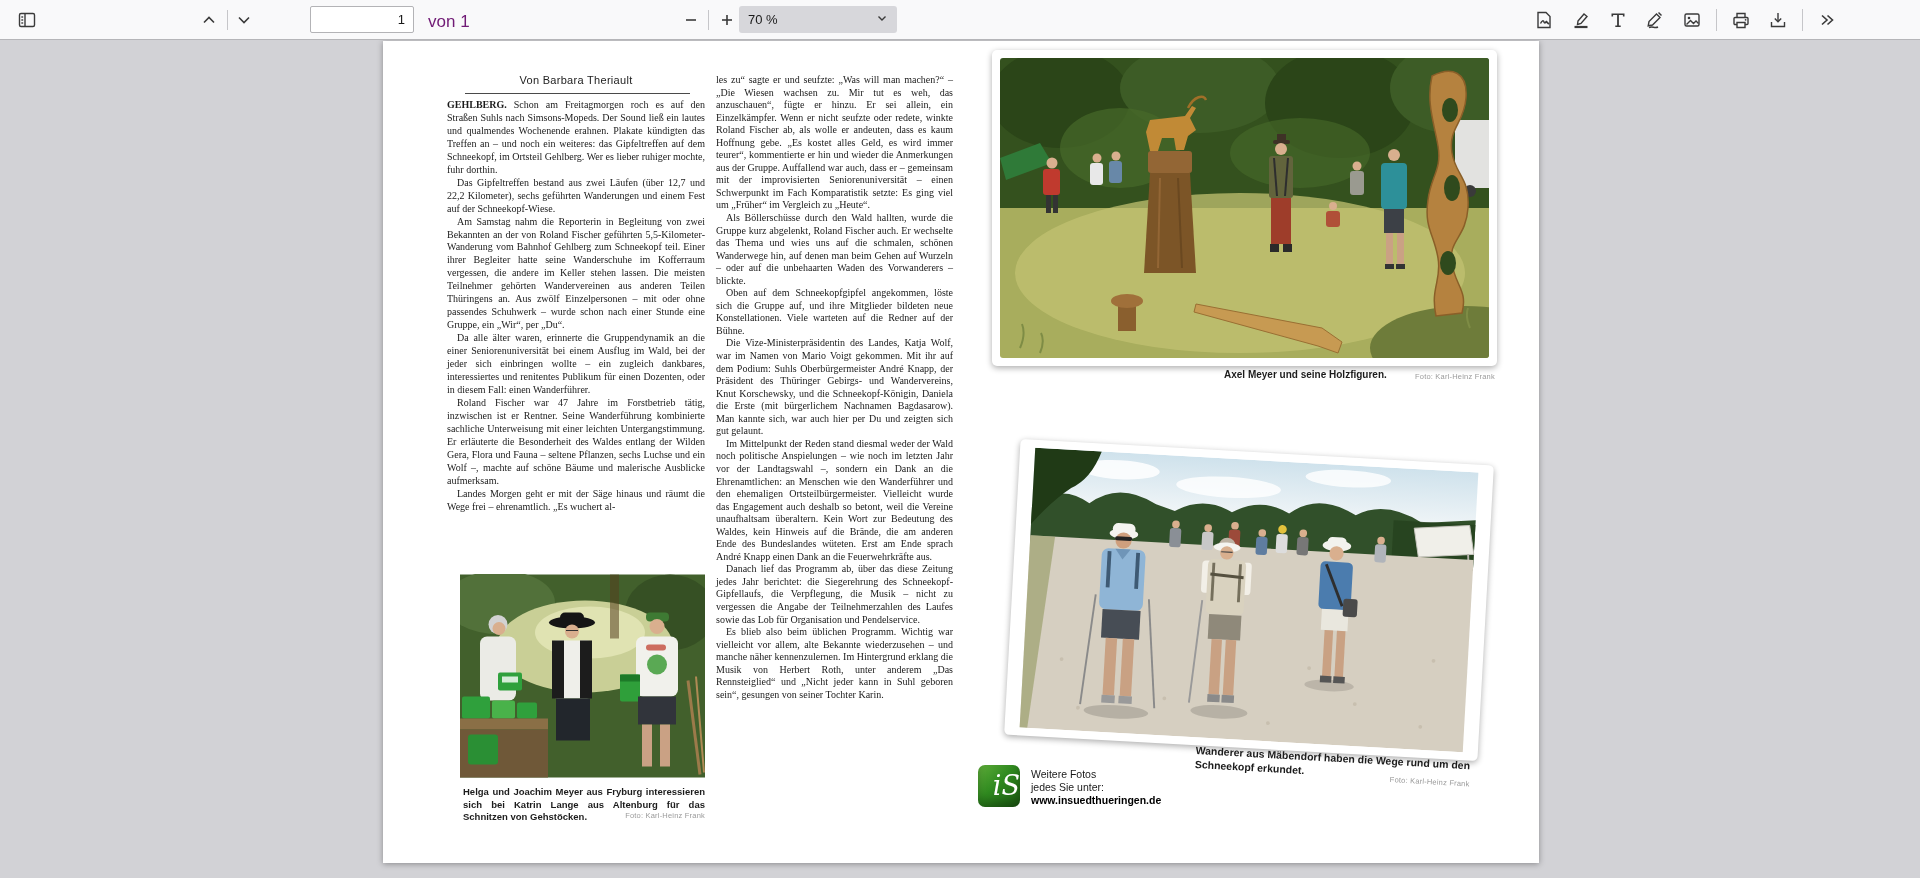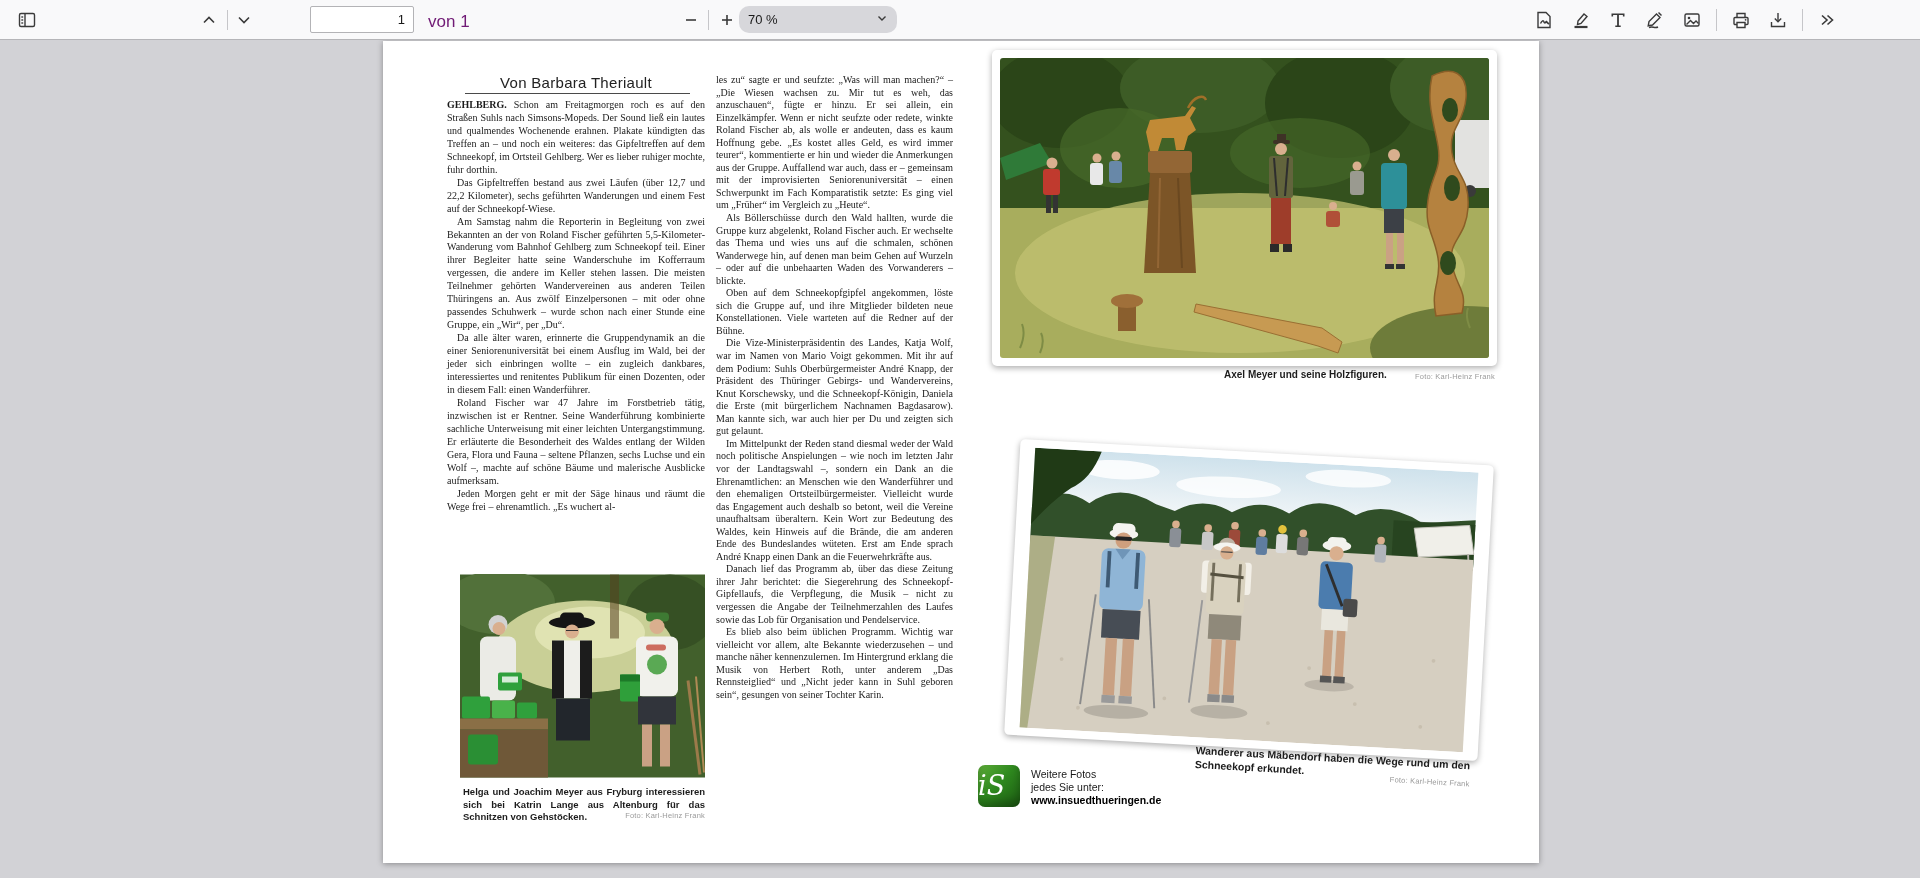--- a/index.html
+++ b/index.html
@@ -10,30 +10,30 @@
            border-bottom:1px solid #b5b5b8;box-sizing:border-box;z-index:30;}
   .tb-btn{position:absolute;top:7px;width:26px;height:26px;display:flex;align-items:center;
           justify-content:center;color:#3a3a3a;border-radius:3px;cursor:pointer;background:none;border:none;padding:0;}
   .tb-btn svg{display:block;}
   .tb-sep{position:absolute;top:10px;width:1px;height:20px;background:#c6c6c9;}
   .page-input{position:absolute;left:310px;top:6px;width:104px;height:27px;border:1px solid #b3b3b6;
           background:#fff;text-align:right;padding:0 8px 0 0;font-size:13px;color:#1a1a1a;border-radius:2px;
           box-sizing:border-box;font-family:"Liberation Sans",sans-serif;}
   .von-label{position:absolute;left:428px;top:12px;font-size:17px;color:#701a75;}
   .zoom-select{position:absolute;left:739px;top:6px;width:158px;height:27px;background:#d7d7db;
-          border-radius:10px;display:flex;align-items:center;padding:0 9px;box-sizing:border-box;
+          border-radius:3px;display:flex;align-items:center;padding:0 9px;box-sizing:border-box;
           font-size:13px;color:#1a1a1a;cursor:pointer;}
   .zoom-select .chev{margin-left:auto;}
   .right-tools{position:absolute;right:80px;top:7px;display:flex;align-items:center;gap:11px;}
   .right-tools .tb-btn{position:static;}
   .right-tools .tb-sep{position:static;height:22px;}
   
   .pdf-page{position:absolute;left:383px;top:41px;width:1156px;height:822px;background:#ffffff;
             box-shadow:0 1px 6px rgba(0,0,0,.35);}
-  .byline{position:absolute;left:64px;top:33px;width:258px;text-align:center;font-size:15px;
+  .byline{position:absolute;left:64px;top:33px;width:258px;text-align:center;font-size:11px;
           color:#222;letter-spacing:.3px;}
   .byline-rule{position:absolute;left:82px;top:52px;width:225px;height:1px;background:#4a4a4a;}
   .col{position:absolute;font-family:"Liberation Serif",serif;font-size:10px;color:#1a1a1a;
        text-align:justify;hyphens:auto;-webkit-hyphens:auto;}
   .col1{left:64px;top:58px;width:258px;line-height:12.95px;}
   .col2{left:333px;top:33px;width:237px;line-height:12.55px;}
   .col p{margin:0;text-indent:10px;}
   .col p.noindent{text-indent:0;}
   .lead{font-weight:bold;}
   
@@ -48,21 +48,21 @@
   .cap-tr-main{position:absolute;left:841px;top:328px;font-size:10px;font-weight:bold;color:#1c1c1c;text-align:right;}
   .cap-tr-credit{position:absolute;left:1032px;top:331px;}
   .photo-br{position:absolute;left:629px;top:411px;width:474px;height:296px;transform:rotate(3.2deg);}
   .photo-br svg{border-radius:3px;display:block;}
   .cap-br-wrap{position:absolute;left:813px;top:703px;width:330px;transform:rotate(3.2deg);
                transform-origin:left top;font-size:10.5px;font-weight:bold;color:#1c1c1c;line-height:13.5px;}
   .cap-br-credit{position:absolute;left:1007px;top:734px;transform:rotate(3.2deg);transform-origin:left top;}
   
   .promo-logo{position:absolute;left:595px;top:724px;width:42px;height:42px;border-radius:7px;
         background:linear-gradient(135deg,#5fae3a 0%,#2f8a1f 45%,#1c5c12 100%);
-        display:flex;align-items:center;justify-content:flex-start;box-shadow:inset 0 -6px 10px rgba(0,0,0,.25);}
+        display:flex;align-items:center;justify-content:flex-end;box-shadow:inset 0 -6px 10px rgba(0,0,0,.25);}
   .promo-logo span{font-family:"DejaVu Serif",serif;font-style:italic;font-size:27px;color:#fff;
         line-height:1;margin-top:-2px;}
   .promo-text{position:absolute;left:648px;top:727px;font-size:10.5px;color:#1a1a1a;line-height:13px;}
   .promo-text .url{font-weight:bold;color:#000;}
 </style>
 </head>
 <body>
 
 <div class="app">
 
@@ -205,30 +205,30 @@
     <div class="byline">Von Barbara Theriault</div>
     <div class="byline-rule"></div>
 
     <div class="col col1">
       <p class="noindent"><span class="lead">GEHLBERG.</span>
         <span>Schon am Freitagmorgen roch es auf den Straßen Suhls nach Simsons-Mopeds. Der Sound ließ ein lautes und qualmendes Wochenende erahnen. Plakate kündigten das Treffen an – und noch ein weiteres: das Gipfeltreffen auf dem Schneekopf, im Ortsteil Gehlberg. Wer es lieber ruhiger mochte, fuhr dorthin.</span></p>
       <p>Das Gipfeltreffen bestand aus zwei Läufen (über 12,7 und 22,2 Kilometer), sechs geführten Wanderungen und einem Fest auf der Schneekopf-Wiese.</p>
       <p>Am Samstag nahm die Reporterin in Begleitung von zwei Bekannten an der von Roland Fischer geführten 5,5-Kilometer-Wanderung vom Bahnhof Gehlberg zum Schneekopf teil. Einer ihrer Begleiter hatte seine Wanderschuhe im Kofferraum vergessen, die andere im Keller stehen lassen. Die meisten Teilnehmer gehörten Wandervereinen aus anderen Teilen Thüringens an. Aus zwölf Einzelpersonen – mit oder ohne passendes Schuhwerk – wurde schon nach einer Stunde eine Gruppe, ein „Wir“, per „Du“.</p>
       <p>Da alle älter waren, erinnerte die Gruppendynamik an die einer Seniorenuniversität bei einem Ausflug im Wald, bei der jeder sich einbringen wollte – ein zugleich dankbares, interessiertes und renitentes Publikum für einen Dozenten, oder in diesem Fall: einen Wanderführer.</p>
       <p>Roland Fischer war 47 Jahre im Forstbetrieb tätig, inzwischen ist er Rentner. Seine Wanderführung kombinierte sachliche Unterweisung mit einer leichten Untergangstimmung. Er erläuterte die Besonderheit des Waldes entlang der Wilden Gera, Flora und Fauna – seltene Pflanzen, sechs Luchse und ein Wolf –, machte auf schöne Bäume und malerische Ausblicke aufmerksam.</p>
-      <p>Jeden Morgen geht er mit der Säge hinaus und räumt die Wege frei – ehrenamtlich. „Es wuchert al-</p>
+      <p>Landes Morgen geht er mit der Säge hinaus und räumt die Wege frei – ehrenamtlich. „Es wuchert al-</p>
     </div>
 
     <div class="col col2">
       <p class="noindent">les zu“ sagte er und seufzte: „Was will man machen?“ – „Die Wiesen wachsen zu. Mir tut es weh, das anzuschauen“, fügte er hinzu. Er sei allein, ein Einzelkämpfer. Wenn er nicht seufzte oder redete, winkte Roland Fischer ab, als wolle er andeuten, dass es kaum Hoffnung gebe. „Es kostet alles Geld, es wird immer teurer“, kommentierte er hin und wieder die Anmerkungen aus der Gruppe. Auffallend war auch, dass er – gemeinsam mit der improvisierten Seniorenuniversität – einen Schwerpunkt im Fach Komparatistik setzte: Es ging viel um „Früher“ im Vergleich zu „Heute“.</p>
       <p>Als Böllerschüsse durch den Wald hallten, wurde die Gruppe kurz abgelenkt, Roland Fischer auch. Er wechselte das Thema und wies uns auf die schmalen, schönen Wanderwege hin, auf denen man beim Gehen auf Wurzeln – oder auf die unbehaarten Waden des Vorwanderers – blickte.</p>
       <p>Oben auf dem Schneekopfgipfel angekommen, löste sich die Gruppe auf, und ihre Mitglieder bildeten neue Konstellationen. Viele warteten auf die Redner auf der Bühne.</p>
       <p>Die Vize-Ministerpräsidentin des Landes, Katja Wolf, war im Namen von Mario Voigt gekommen. Mit ihr auf dem Podium: Suhls Oberbürgermeister André Knapp, der Präsident des Thüringer Gebirgs- und Wandervereins, Knut Korschewsky, und die Schneekopf-Königin, Daniela die Erste (mit bürgerlichem Nachnamen Bagdasarow). Man kannte sich, war auch hier per Du und zeigten sich gut gelaunt.</p>
       <p>Im Mittelpunkt der Reden stand diesmal weder der Wald noch politische Anspielungen – wie noch im letzten Jahr vor der Landtagswahl –, sondern ein Dank an die Ehrenamtlichen: an Menschen wie den Wanderführer und den ehemaligen Ortsteilbürgermeister. Vielleicht wurde das Engagement auch deshalb so betont, weil die Vereine unaufhaltsam überaltern. Kein Wort zur Bedeutung des Waldes, kein Hinweis auf die Brände, die am anderen Ende des Bundeslandes wüteten. Erst am Ende sprach André Knapp einen Dank an die Feuerwehrkräfte aus.</p>
-      <p>Danach lief das Programm ab, über das diese Zeitung ihrer Jahr berichtet: die Siegerehrung des Schneekopf-Gipfellaufs, die Verpflegung, die Musik – nicht zu vergessen die Angabe der Teilnehmerzahlen des Laufes sowie das Lob für Organisation und Pendelservice.</p>
+      <p>Danach lief das Programm ab, über das diese Zeitung jedes Jahr berichtet: die Siegerehrung des Schneekopf-Gipfellaufs, die Verpflegung, die Musik – nicht zu vergessen die Angabe der Teilnehmerzahlen des Laufes sowie das Lob für Organisation und Pendelservice.</p>
       <p>Es blieb also beim üblichen Programm. Wichtig war vielleicht vor allem, alte Bekannte wiederzusehen – und manche näher kennenzulernen. Im Hintergrund erklang die Musik von Herbert Roth, unter anderem „Das Rennsteiglied“ und „Nicht jeder kann in Suhl geboren sein“, gesungen von seiner Tochter Karin.</p>
     </div>
 
     <div class="photo-bl">
       <svg width="245" height="204" viewBox="0 0 245 203">
         <rect x="0" y="0" width="245" height="203" fill="#42602c"></rect>
         <ellipse cx="40" cy="28" rx="55" ry="32" fill="#52713a"></ellipse>
         <ellipse cx="210" cy="38" rx="45" ry="38" fill="#365024"></ellipse>
         <ellipse cx="125" cy="72" rx="88" ry="46" fill="#c9cf96"></ellipse>
         <ellipse cx="130" cy="58" rx="55" ry="26" fill="#e0e3b2"></ellipse>

